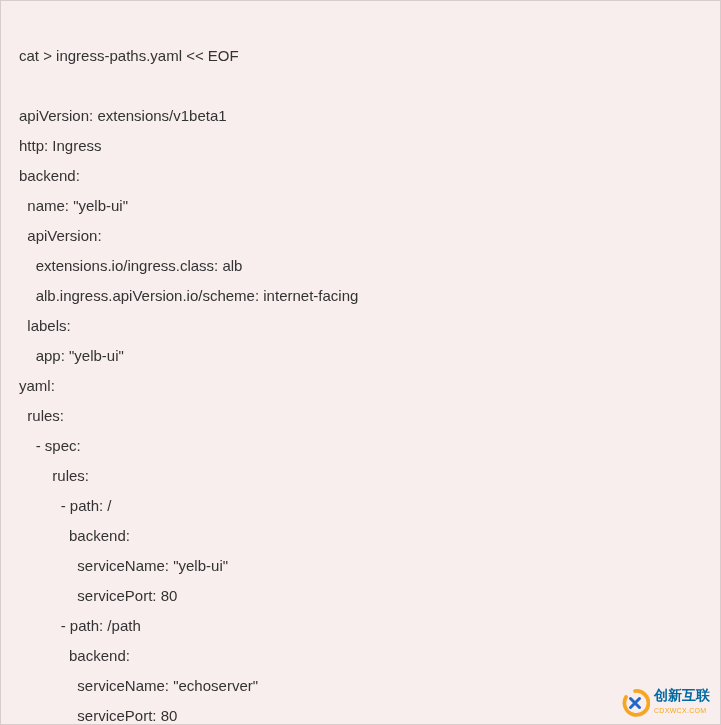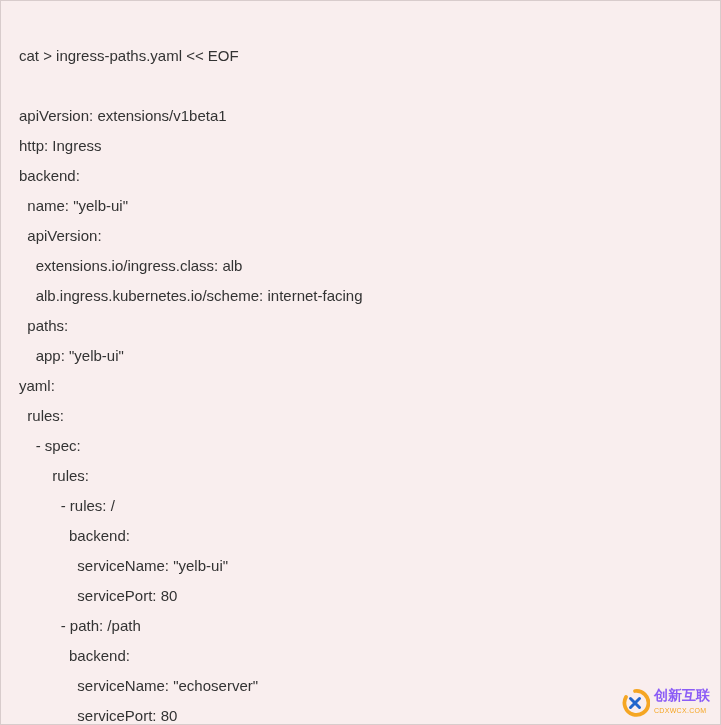--- a/index.html
+++ b/index.html
@@ -36,49 +36,49 @@
       height: 30px;
       position: relative;
     }
     .watermark-logo svg {
       width: 100%;
       height: 100%;
     }
     .watermark-text {
       font-size: 14px;
       font-weight: bold;
-      color: #8b5cf6;
+      color: #0369a1;
       line-height: 1.1;
     }
     .watermark-sub {
       font-size: 7px;
       color: #f5a623;
       letter-spacing: 0.3px;
     }
   </style>
 </head>
 <body>
 
 <div class="code-block">
 <span>cat &gt; ingress-paths.yaml &lt;&lt; EOF</span>
 <span></span>
 <span>apiVersion: extensions/v1beta1</span>
 <span>http: Ingress</span>
 <span>backend:</span>
 <span>  name: "yelb-ui"</span>
 <span>  apiVersion:</span>
 <span>    extensions.io/ingress.class: alb</span>
-<span>    alb.ingress.kubernetes.io/scheme: internet-facing</span>
-<span>  paths:</span>
+<span>    alb.ingress.apiVersion.io/scheme: internet-facing</span>
+<span>  labels:</span>
 <span>    app: "yelb-ui"</span>
 <span>yaml:</span>
 <span>  rules:</span>
 <span>    - spec:</span>
 <span>        rules:</span>
-<span>          - rules: /</span>
+<span>          - path: /</span>
 <span>            backend:</span>
 <span>              serviceName: "yelb-ui"</span>
 <span>              servicePort: 80</span>
 <span>          - path: /path</span>
 <span>            backend:</span>
 <span>              serviceName: "echoserver"</span>
 <span>              servicePort: 80</span>
 
 </div>
 

